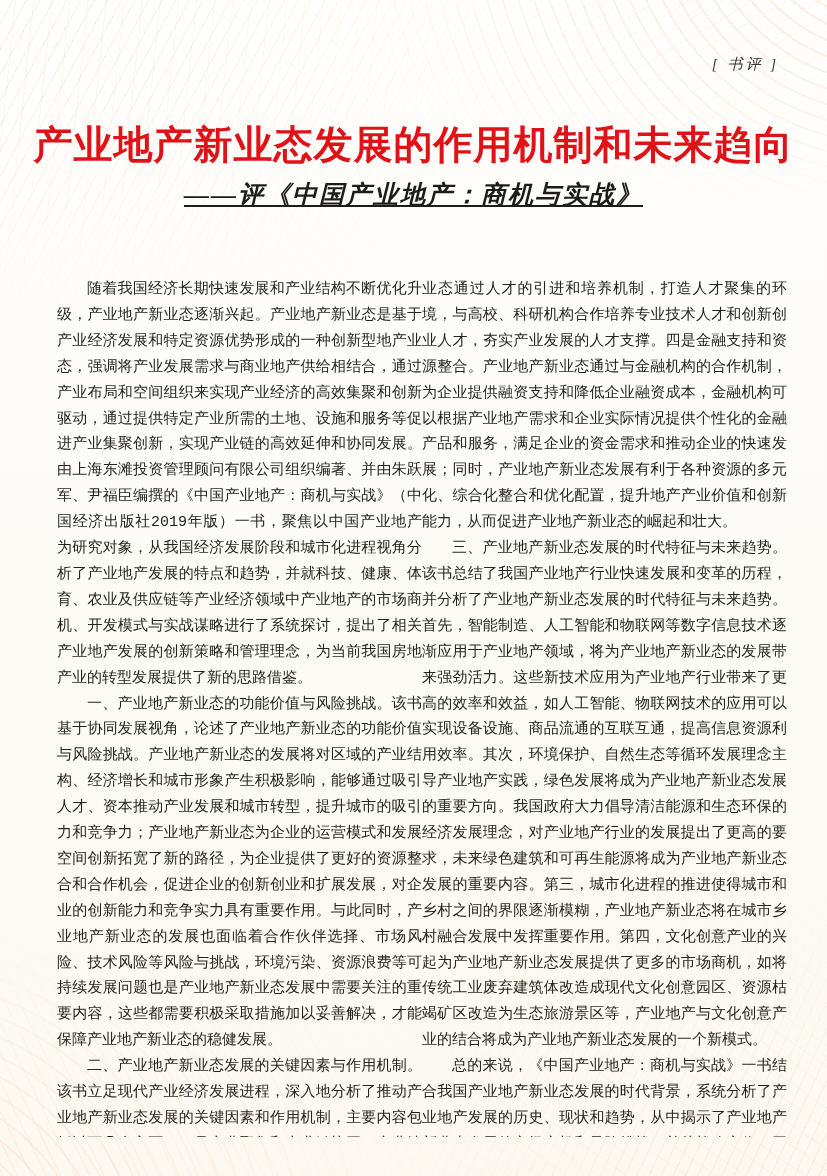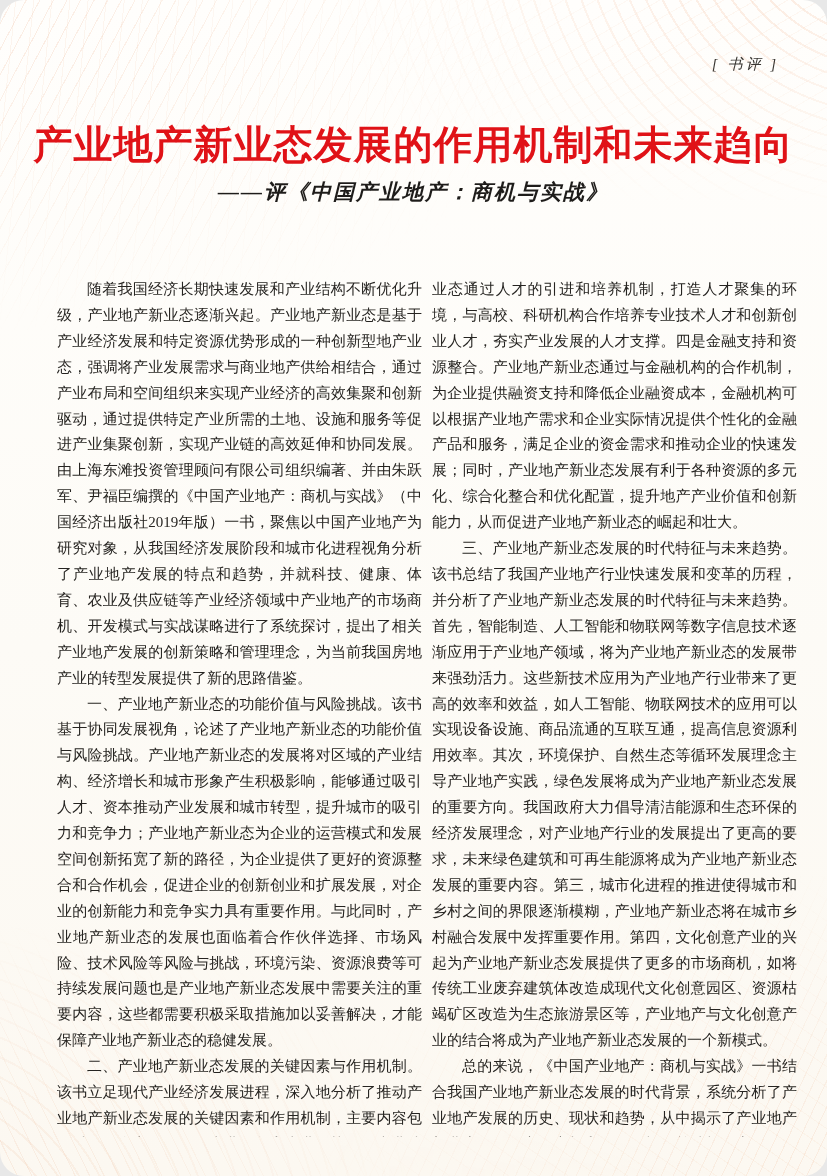--- a/index.html
+++ b/index.html
@@ -4,21 +4,20 @@
 <style>
   html,body{margin:0;padding:0;background:#e8e8e8;}
   .page{
     position:relative;
     width:827px;height:1176px;
     margin:0 auto;
     background:linear-gradient(180deg,#fffefc 0%,#fdfbf6 55%,#fcf8f1 100%);
     overflow:hidden;
     font-family:"Liberation Serif","DejaVu Serif",serif;
     color:#262421;
-    border-radius:24px;
   }
   
   .deco{position:absolute;pointer-events:none;}
   .deco-tl{
     left:-70px;top:-50px;width:620px;height:380px;
     background:
       repeating-linear-gradient(118deg,rgba(242,198,170,.30) 0 1px,transparent 1px 12px),
       repeating-linear-gradient(96deg,rgba(244,205,180,.20) 0 1px,transparent 1px 18px);
     -webkit-mask-image:radial-gradient(ellipse at 18% 22%,#000 0%,transparent 72%);
             mask-image:radial-gradient(ellipse at 18% 22%,#000 0%,transparent 72%);
@@ -58,36 +57,36 @@
     position:absolute;left:0;right:0;top:102px;
     margin:16px;text-align:center;
     font-family:"Liberation Sans","DejaVu Sans",sans-serif;
     font-weight:900;font-size:39px;letter-spacing:1px;
     color:#e01217;
   }
   .article-subtitle{
     position:absolute;left:0;right:0;top:178px;
     margin:0;text-align:center;
     font-weight:600;font-style:italic;
-    font-size:21px;letter-spacing:2px;color:#1e1c1a;
+    font-size:25px;letter-spacing:2px;color:#1e1c1a;text-decoration:underline;
   }
   .author-line{
     position:absolute;left:0;right:0;top:234px;
     text-align:center;font-size:14px;color:#2a2825;
   }
   .author-line .author-name{
     font-family:"Liberation Sans","DejaVu Sans",sans-serif;
     font-weight:700;font-style:normal;margin-right:4px;
   }
   .author-line .author-affiliation{font-style:italic;}
   
   .columns{
     position:absolute;left:57px;top:277px;
     width:740px;height:860px;
-    display:flex;gap:10px;
+    display:flex;gap:0;font-family:Liberation Mono, monospace;
   }
   .col{
     width:365px;height:100%;
     overflow:hidden;
     font-size:15px;line-height:25.9px;
     text-align:justify;
   }
   .col p{margin:0;}
   .col p.indent{text-indent:2em;}
 </style>

